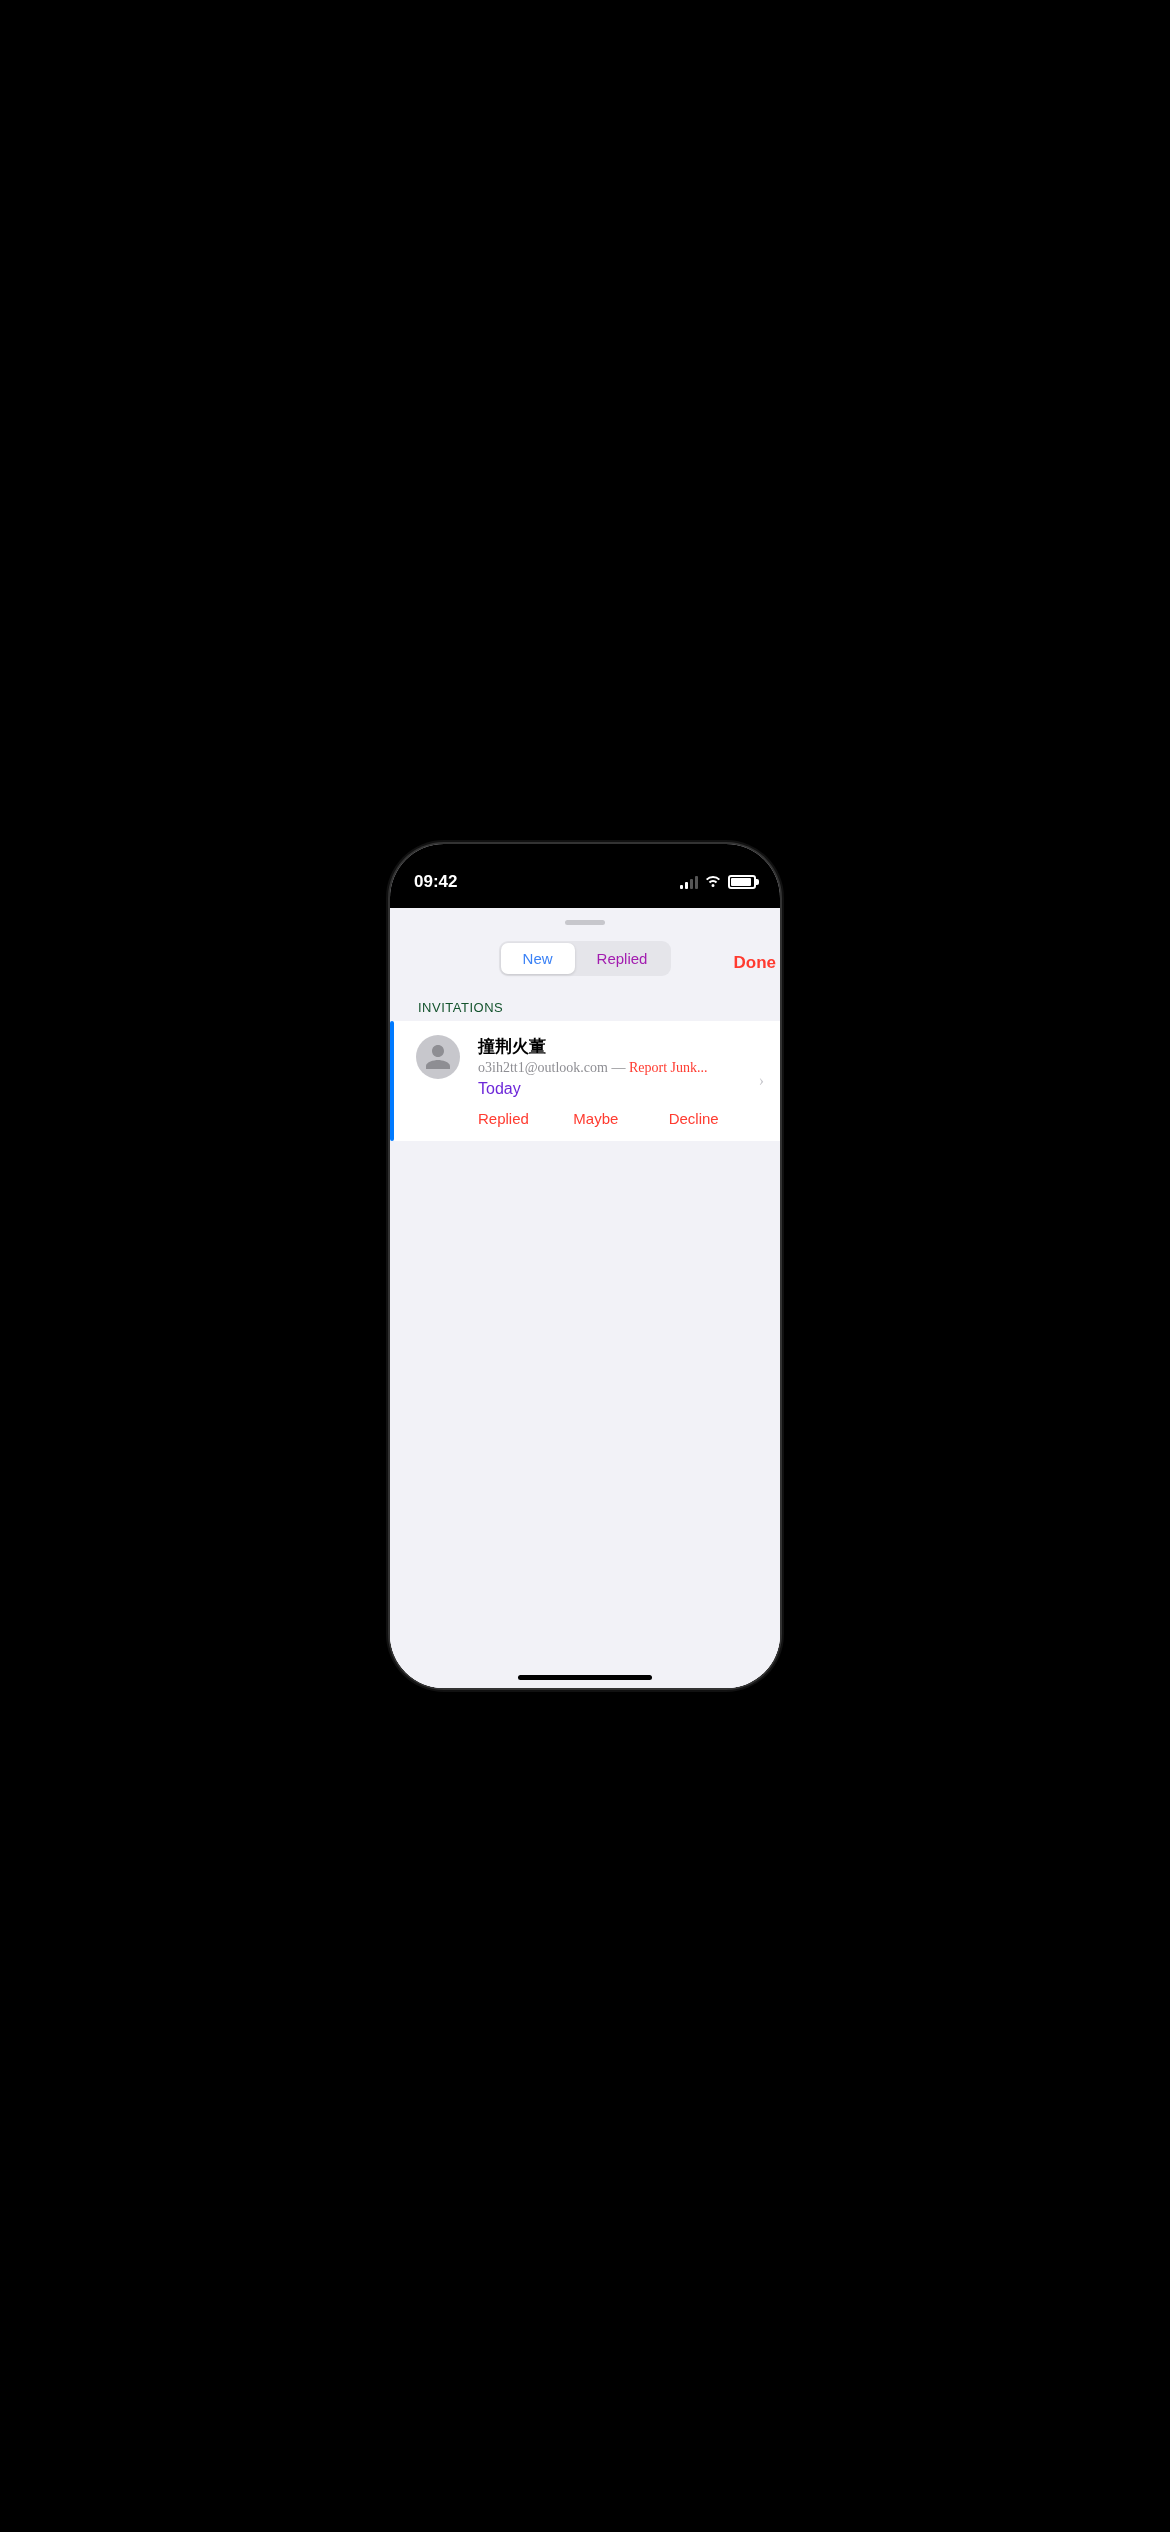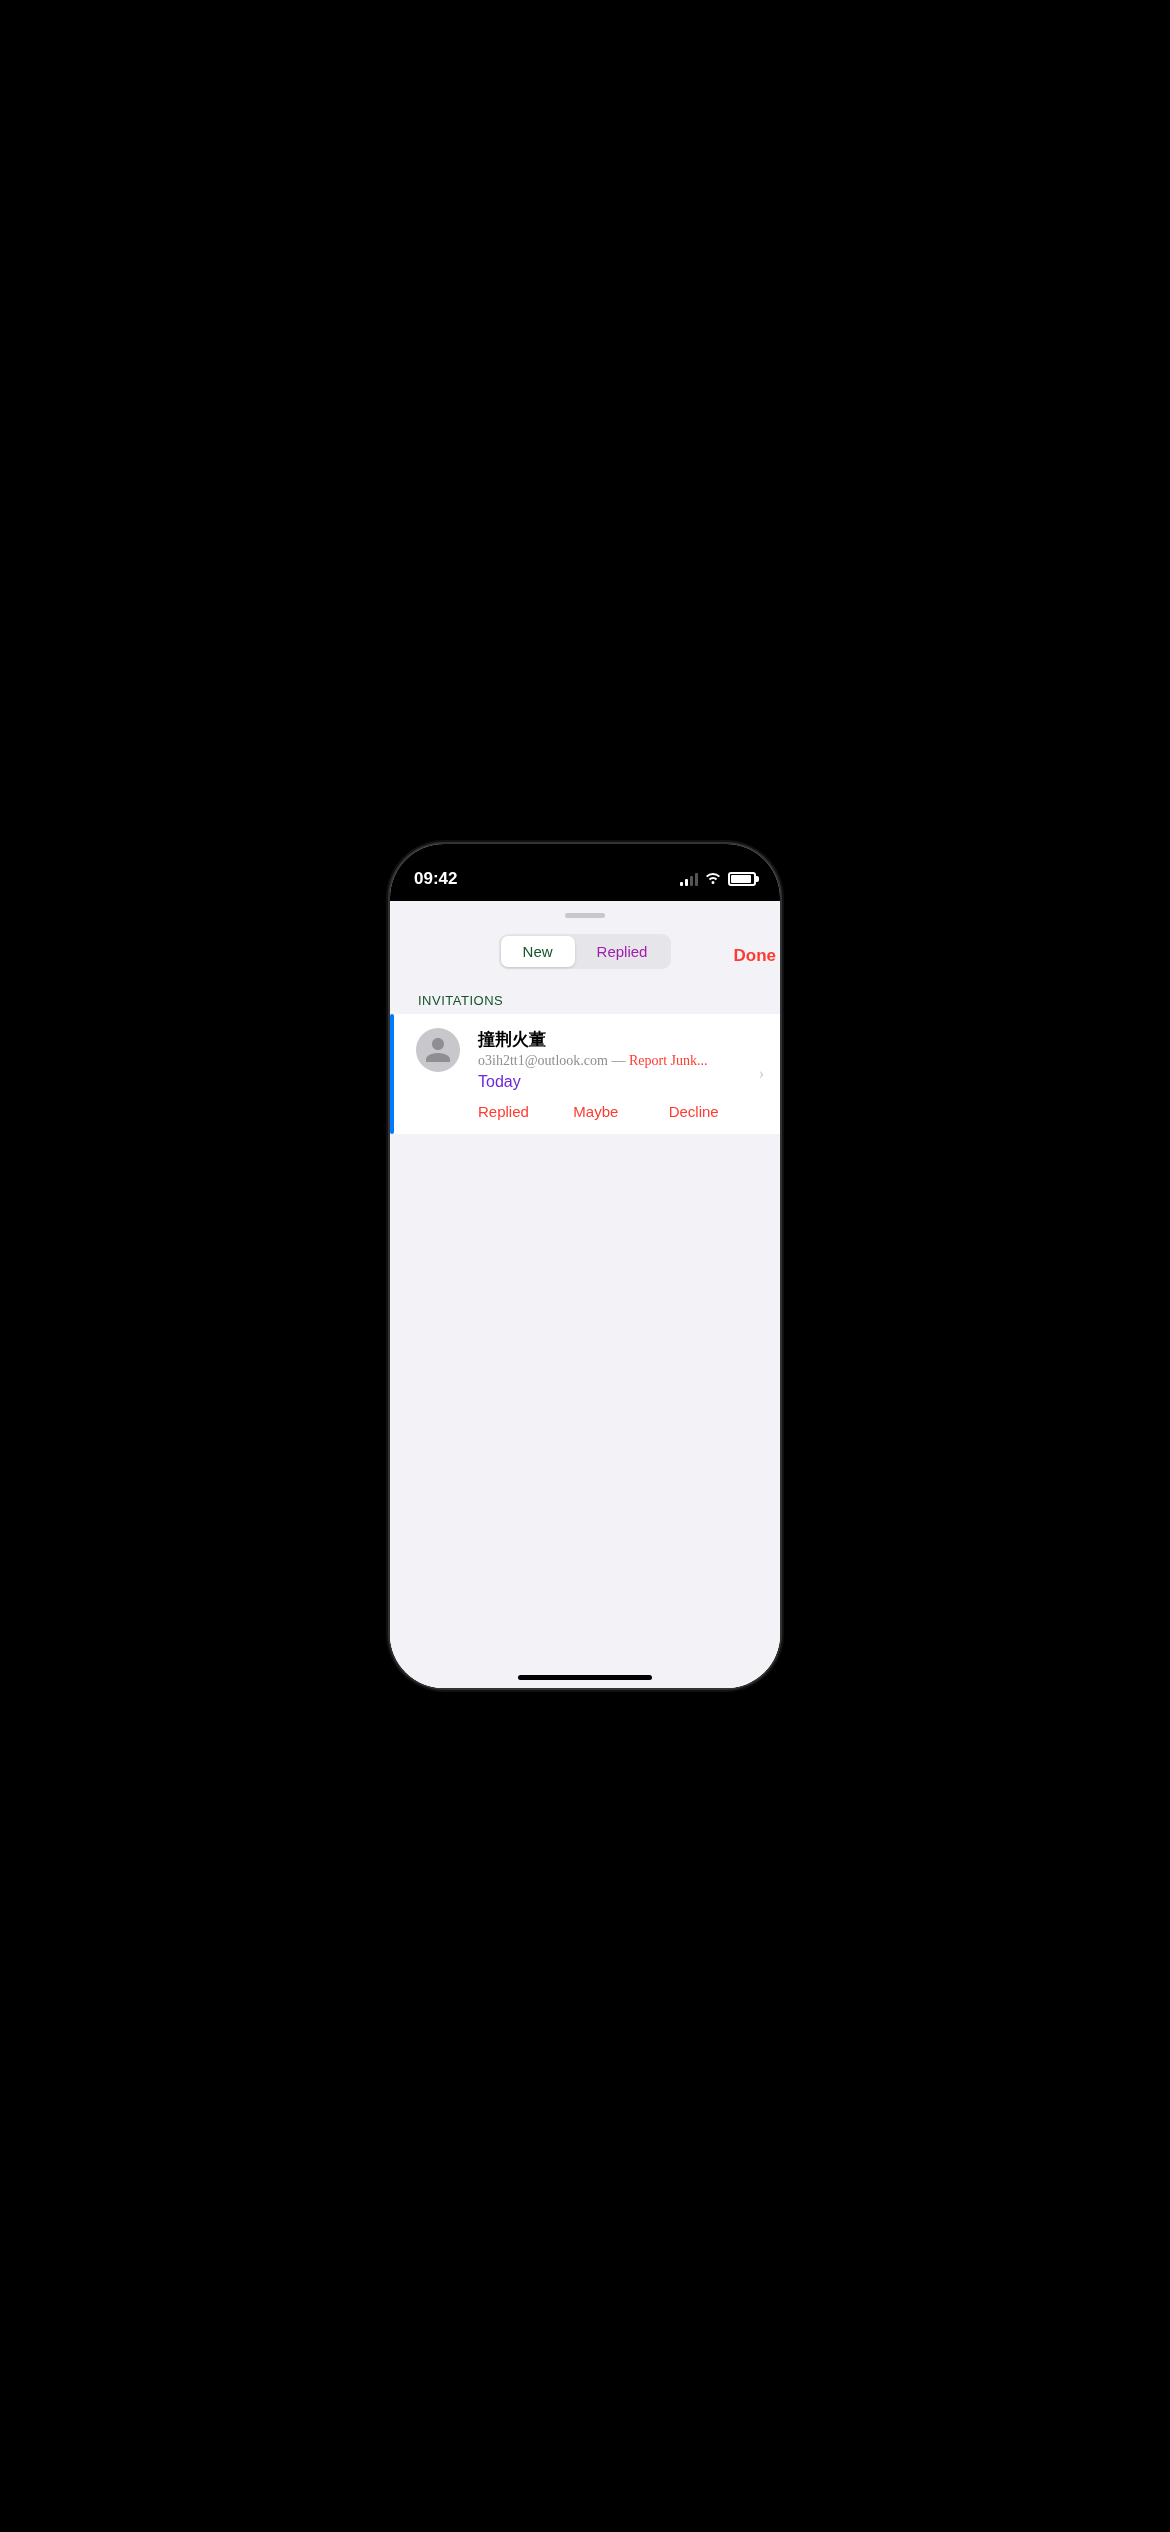--- a/index.html
+++ b/index.html
@@ -19,21 +19,21 @@
       background: #f2f2f7;
       border-radius: 54px;
       overflow: hidden;
       position: relative;
       box-shadow: 0 0 0 2px #333, 0 0 0 4px #111;
     }
 
     
     .status-bar {
       background: #000;
-      height: 57px;
+      height: 64px;
       display: flex;
       align-items: center;
       justify-content: space-between;
       padding: 12px 24px 0 24px;
       position: relative;
     }
 
     .status-time {
       color: #fff;
       font-size: 17px;
@@ -150,21 +150,21 @@
       font-weight: 500;
       cursor: pointer;
       border: none;
       background: transparent;
       color: #a21caf;
     }
 
     .seg-btn.active {
       background: #fff;
       box-shadow: 0 1px 3px rgba(0,0,0,0.15);
-      color: #14532d;
+      color: #3b82f6;
     }
 
     .done-btn {
       position: absolute;
       right: 4px;
       top: 50%;
       transform: translateY(-50%);
       background: none;
       border: none;
       color: #ff3b30;

